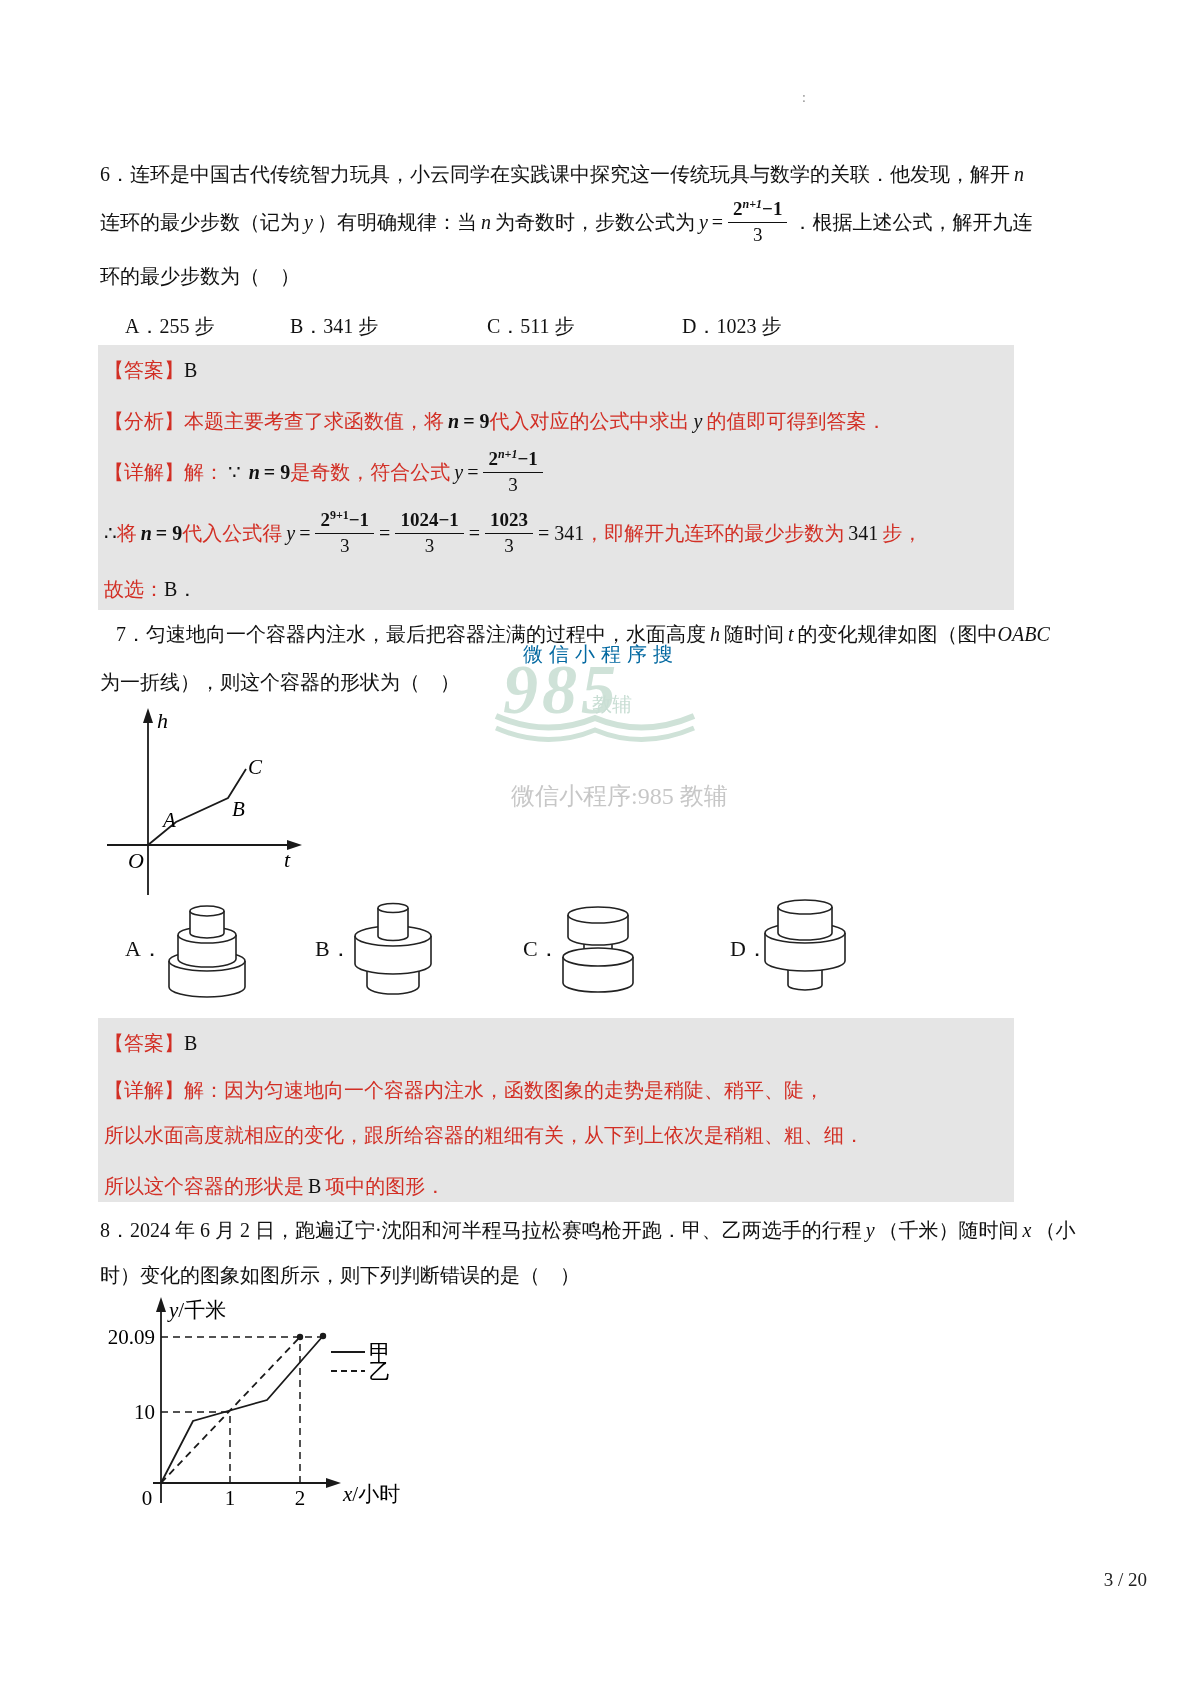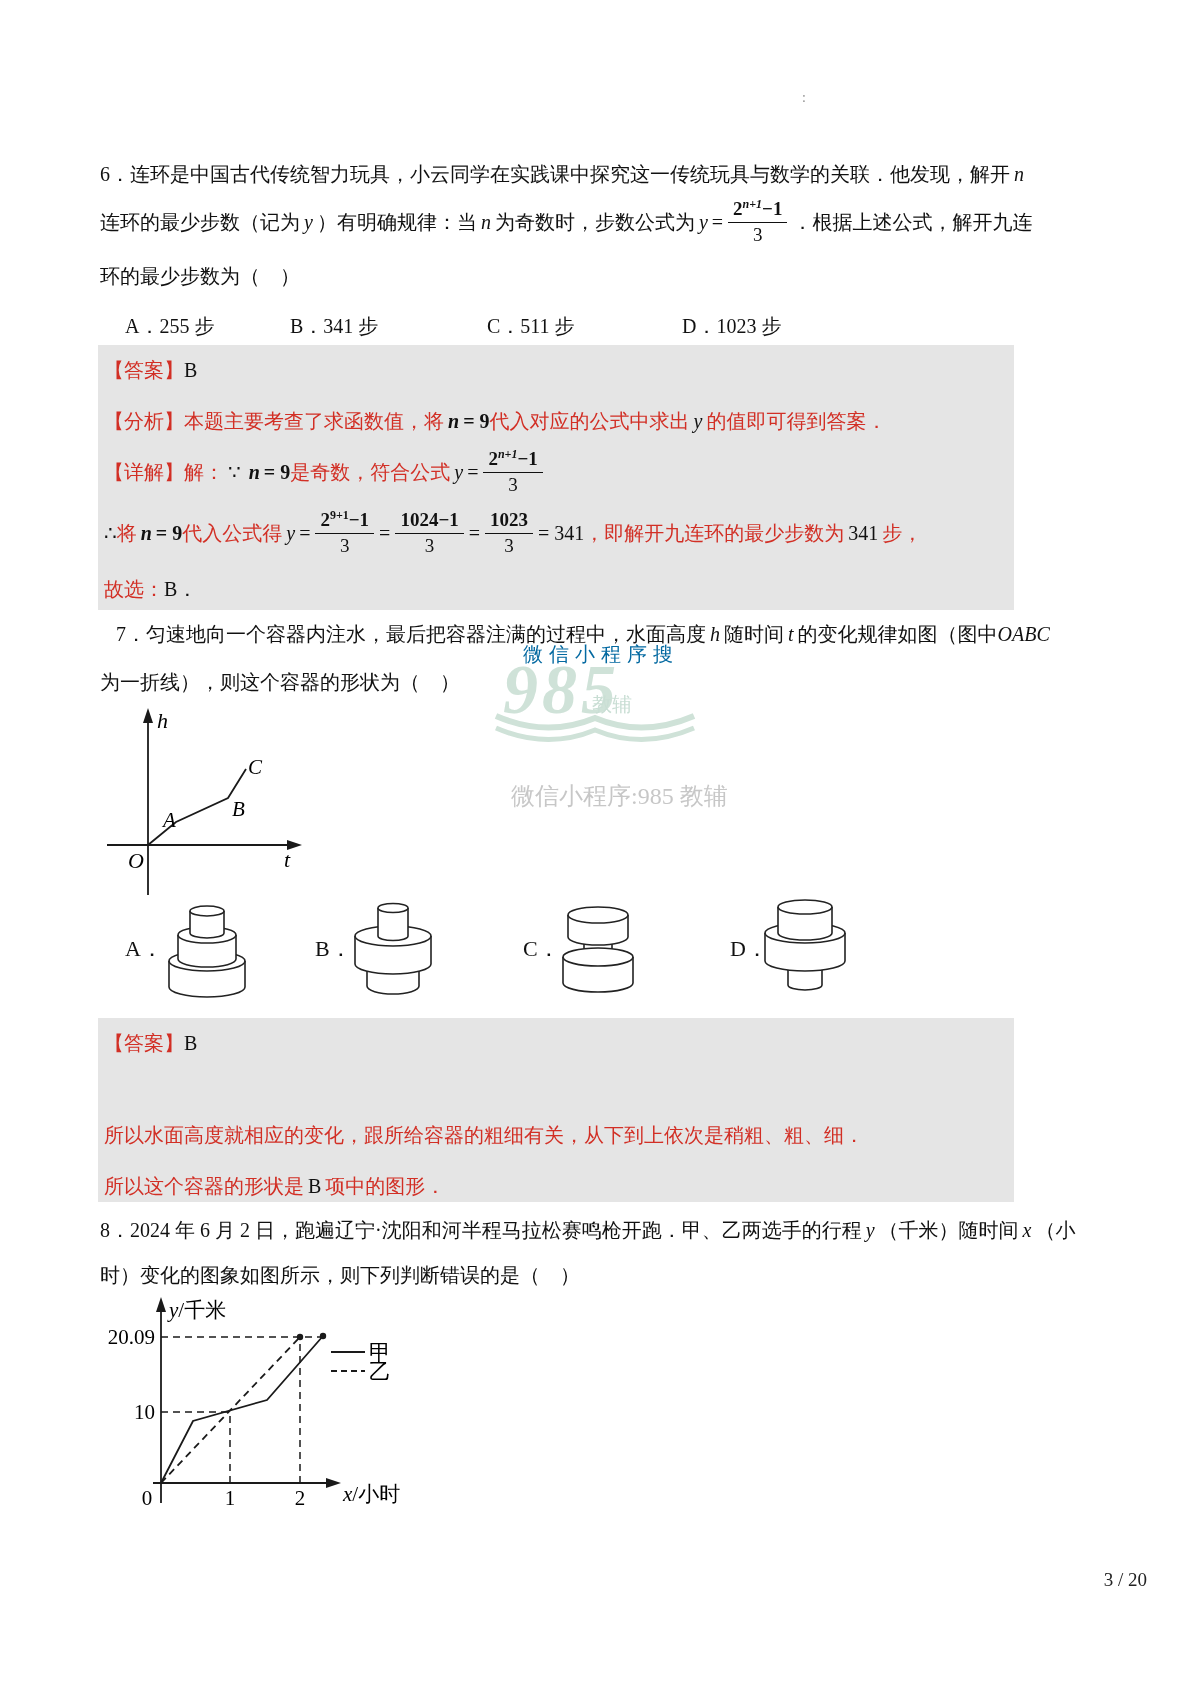--- a/index.html
+++ b/index.html
@@ -174,20 +174,21 @@
     <svg class="shape" style="left:760px;top:893px;" width="90" height="105" viewBox="0 0 90 105" fill="#fff" stroke="#222" stroke-width="1.6">
       <path d="M28,68 V92 A17,5 0 0 0 62,92 V68"></path>
       <path d="M5,40 V68 A40,10 0 0 0 85,68 V40"></path>
         <ellipse cx="45" cy="40" rx="40" ry="10"></ellipse>
       <path d="M18,14 V40 A27,7 0 0 0 72,40 V14"></path>
         <ellipse cx="45" cy="14" rx="27" ry="7"></ellipse>
     </svg>
 
     <div class="gray-block" style="top:1018px;height:184px;">
       <div class="row" style="left:6px;top:13px;"><span class="red">【答案】</span><span class="blk">B</span></div>
+      <div class="row" style="left:6px;top:60px;"><span class="red">【详解】</span><span class="red">解：因为匀速地向一个容器内注水，函数图象的走势是稍陡、稍平、陡，</span></div>
       <div class="row" style="left:6px;top:105px;"><span class="red">所以水面高度就相应的变化，跟所给容器的粗细有关，从下到上依次是稍粗、粗、细．</span></div>
       <div class="row" style="left:6px;top:156px;"><span class="red">所以这个容器的形状是</span><span class="blk tok">B</span><span class="red">项中的图形．</span></div>
     </div>
 
     <div class="row" style="left:100px;top:1218px;">
       <span>8．2024 年 6 月 2 日，跑遍辽宁·沈阳和河半程马拉松赛鸣枪开跑．甲、乙两选手的行程</span><span class="it tok">y</span><span>（千米）随时间</span><span class="it tok">x</span><span>（小</span>
     </div>
     <div class="row" style="left:100px;top:1263px;">时）变化的图象如图所示，则下列判断错误的是（　）</div>
 
     <svg class="shape" style="left:95px;top:1293px;" width="345" height="225" viewBox="0 0 345 225">

